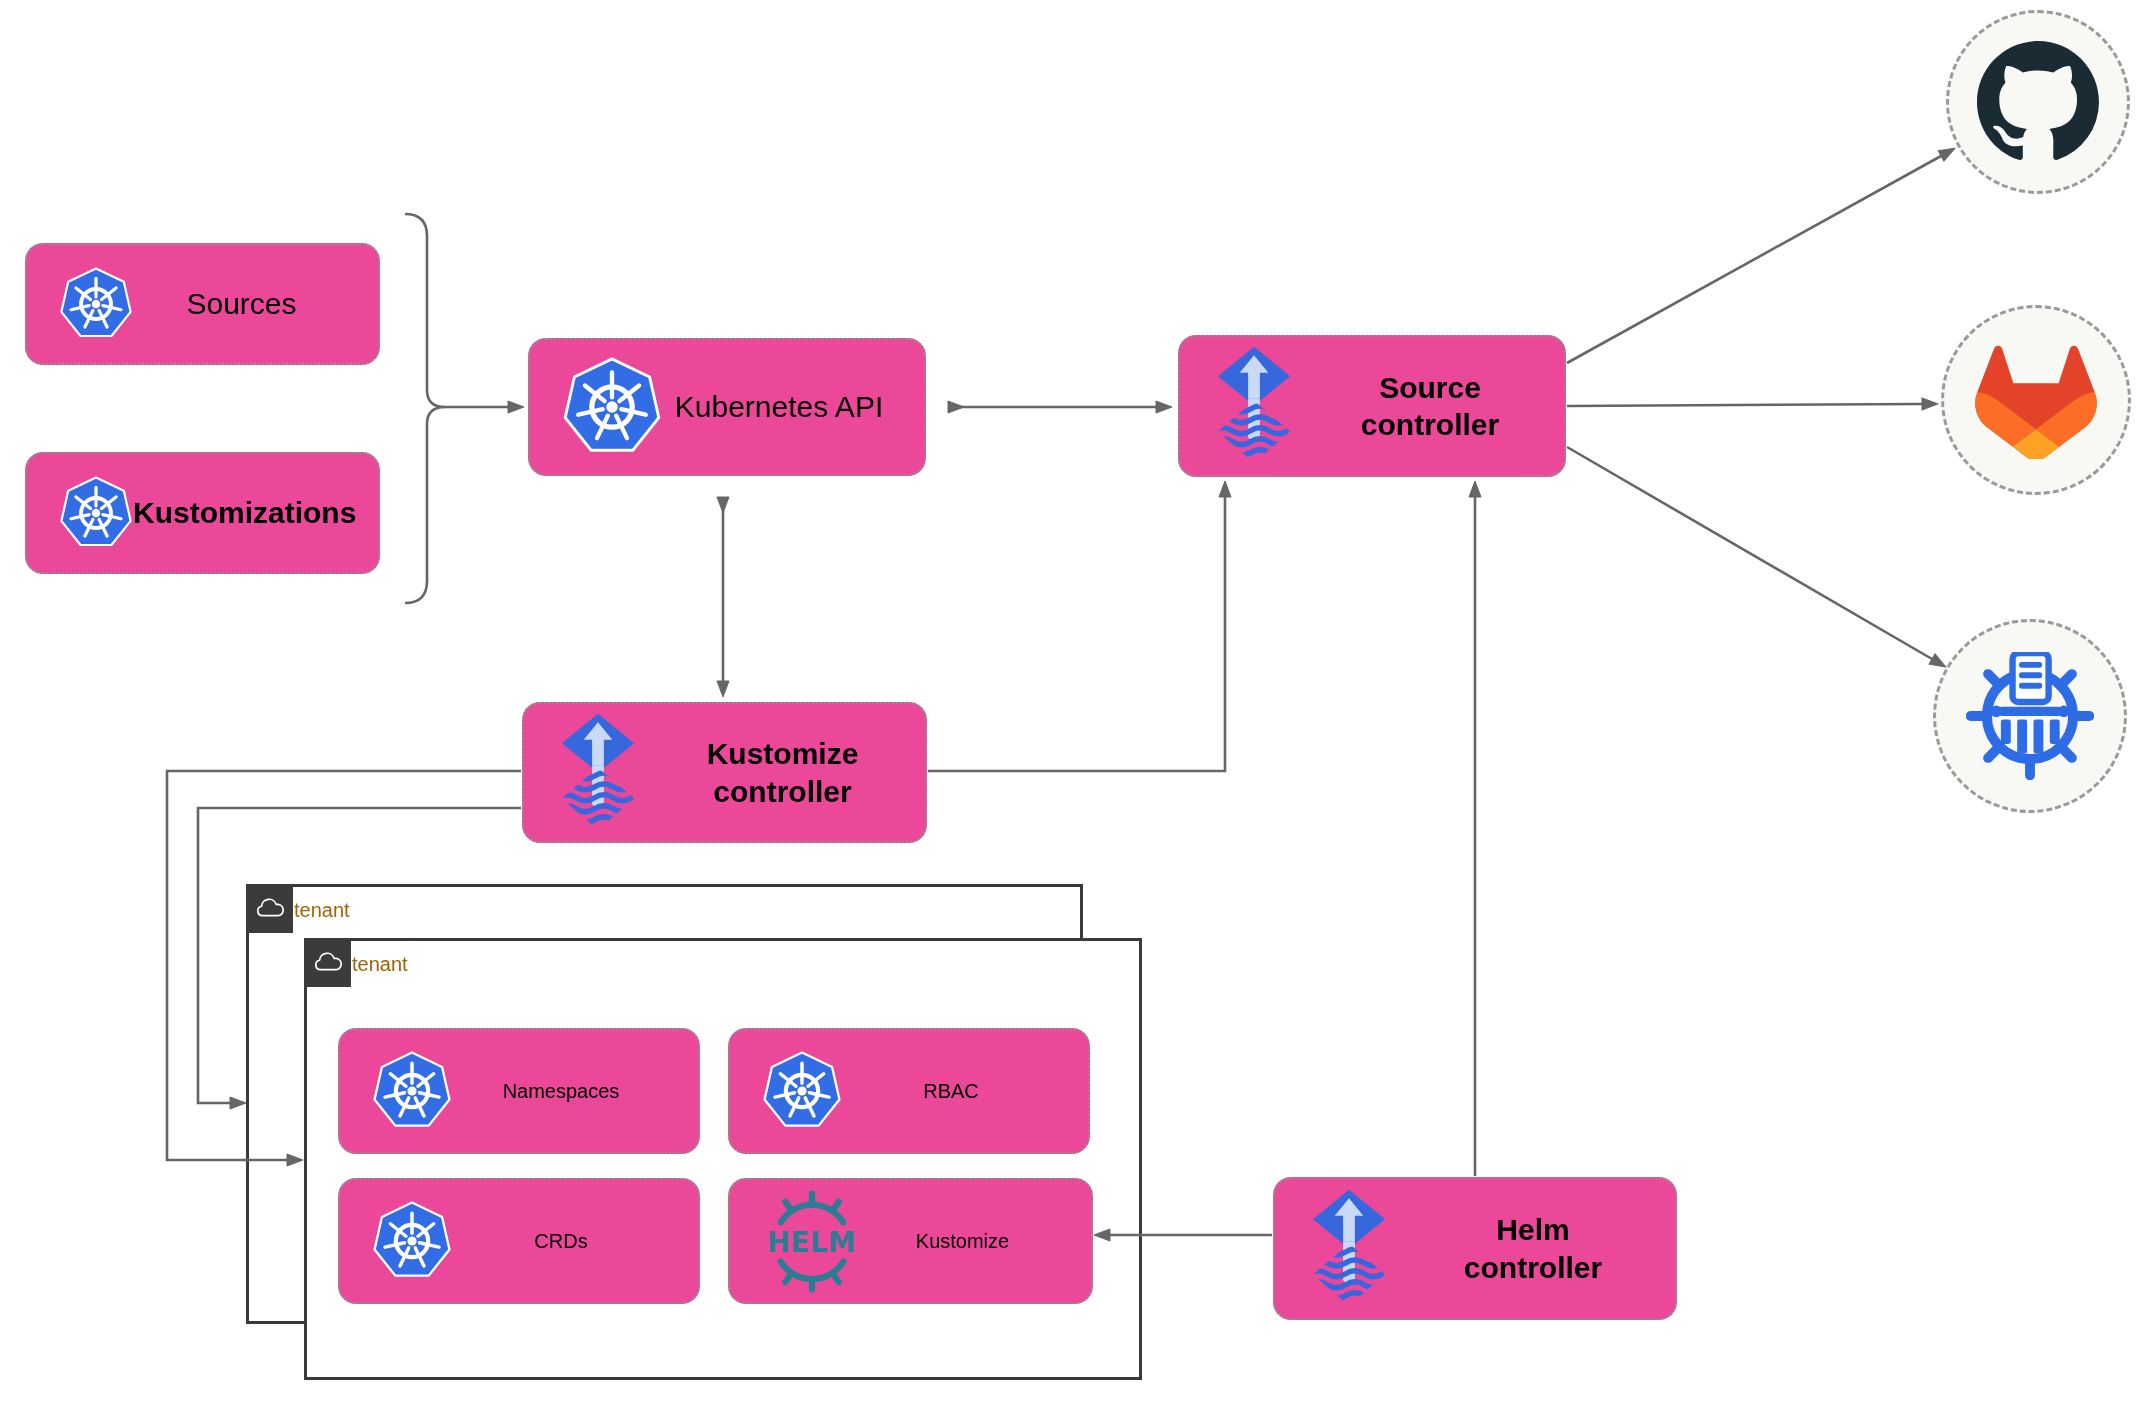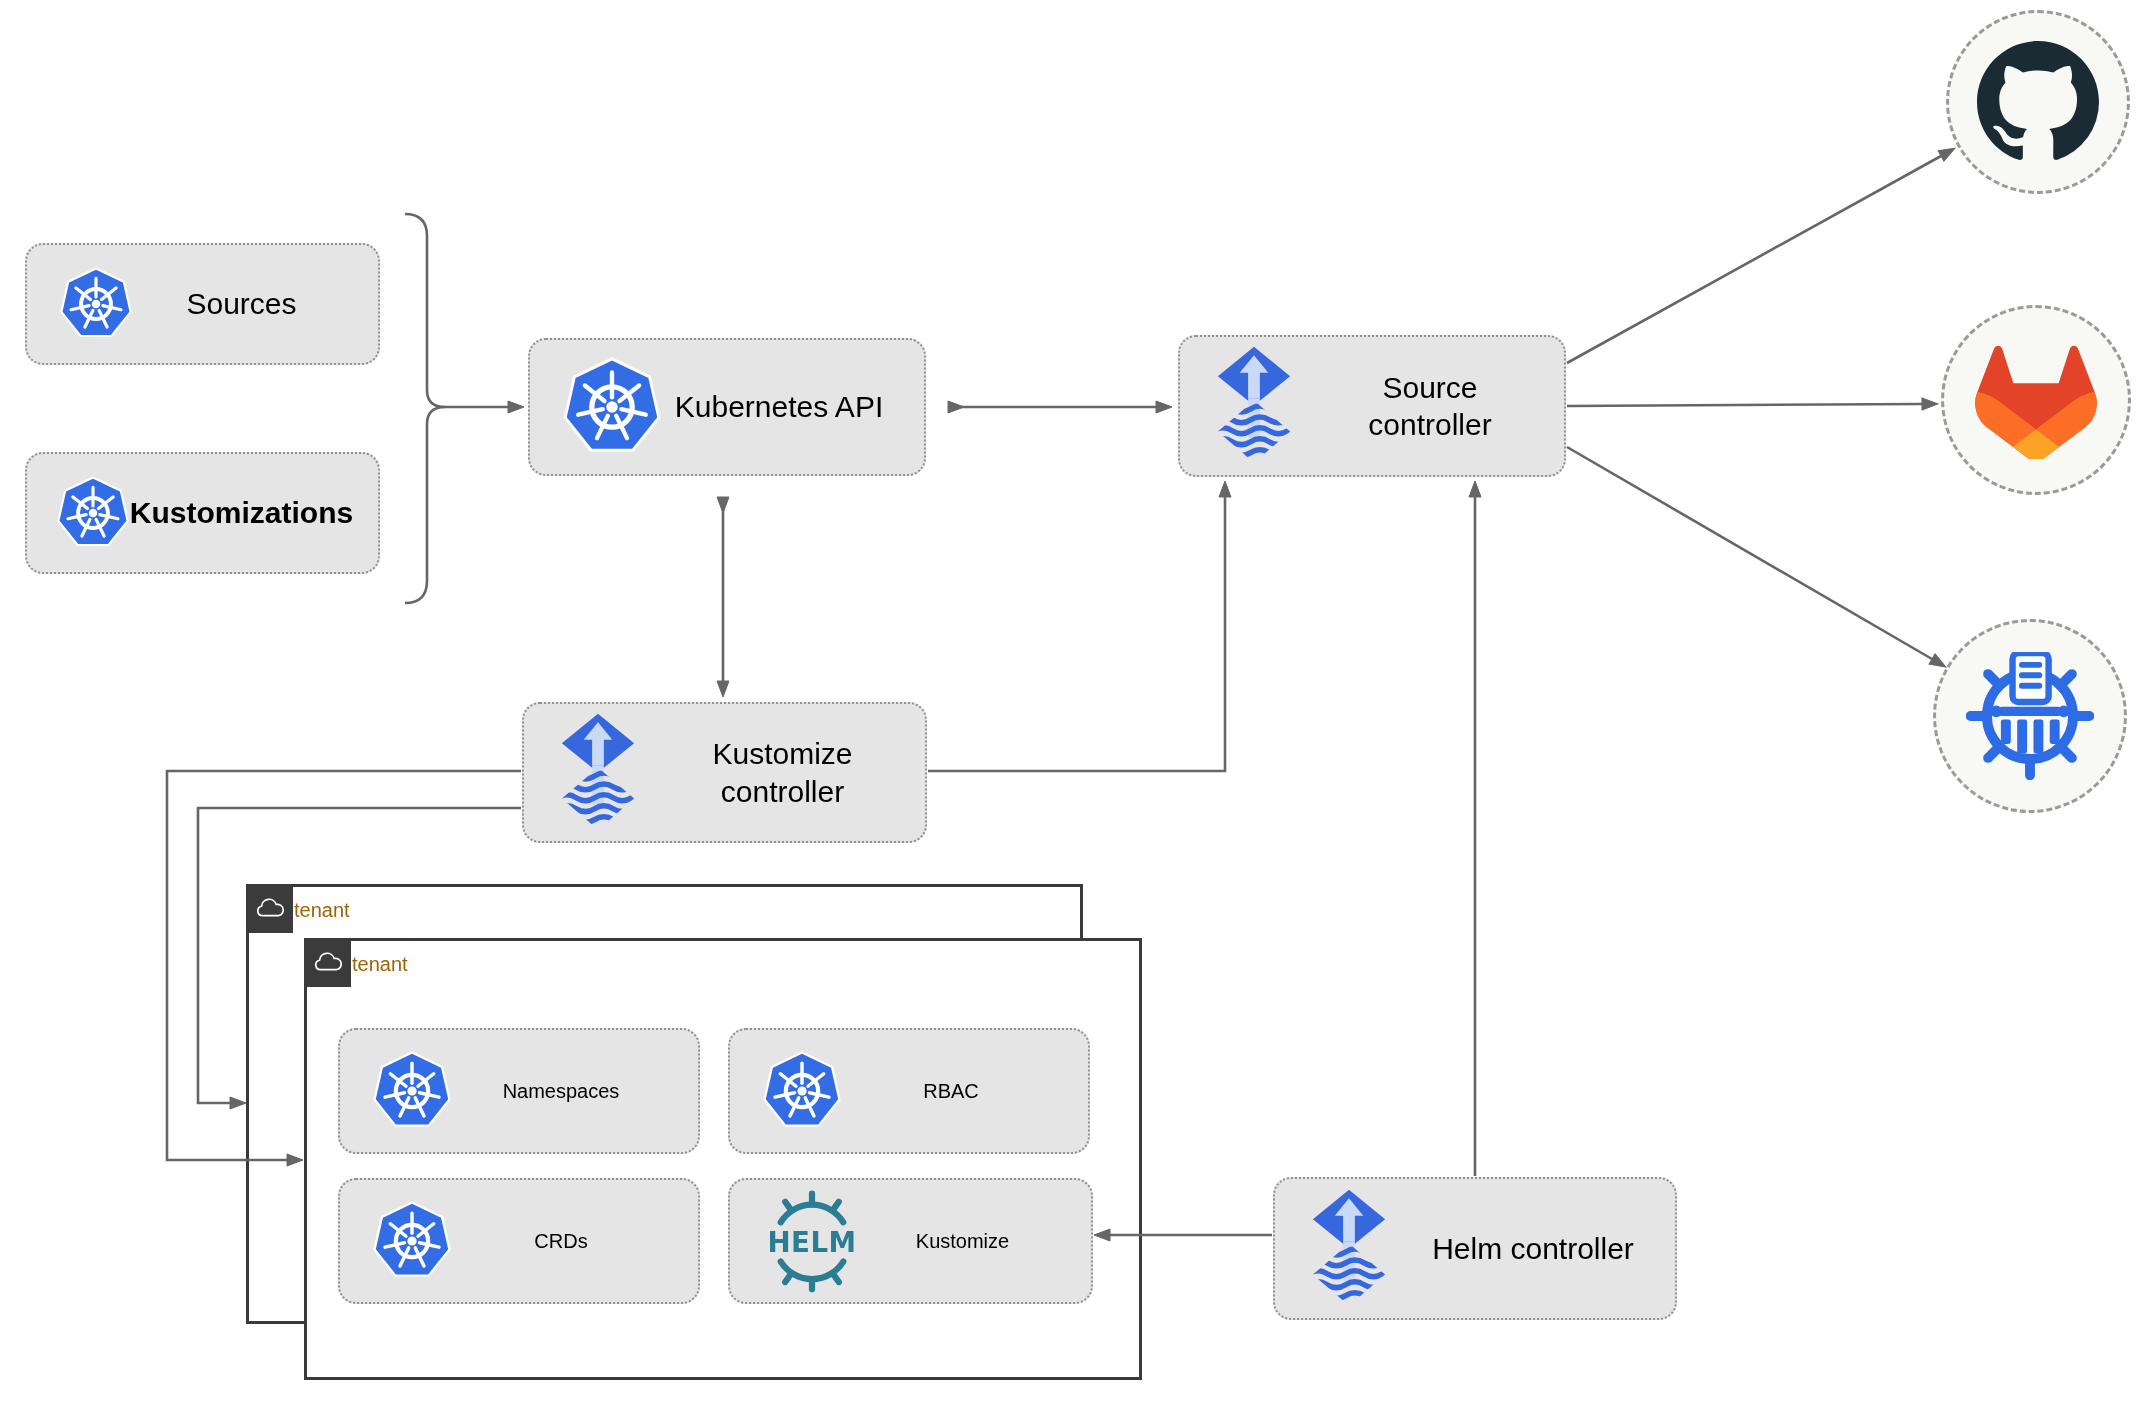--- a/index.html
+++ b/index.html
@@ -1,25 +1,25 @@
 <!DOCTYPE html>
 <html><head>
 <meta charset="utf-8">
 <style>
   html,body{margin:0;padding:0;background:#ffffff;}
   #canvas{position:relative;width:2144px;height:1407px;background:#ffffff;overflow:hidden;
           font-family:"Liberation Sans",sans-serif;}
 
   
-  .node{position:absolute;box-sizing:border-box;background:#e5e5e5;border:2px dotted #8f8f8f;
-        border-radius:18px;display:flex;align-items:center;padding-left:32px;z-index:3;justify-content:center;}
+  .node{position:absolute;box-sizing:border-box;background:#ec4899;border:2px dotted #8f8f8f;
+        border-radius:18px;display:flex;align-items:center;padding-left:32px;z-index:3;}
   .node .lbl{flex:1;text-align:center;padding-right:28px;font-size:30px;color:#000;line-height:1.25;}
   .node.small .lbl{font-size:20px;}
   .node.two .lbl{padding-right:36px;}
-  .node .lbl.wrap{max-width:215px;margin:0 auto;padding-right:0;}
+  .node .lbl.wrap{max-width:215px;margin:0 auto;padding-right:0;font-weight:bold;}
   .node .iconwrap{display:flex;align-items:center;justify-content:center;}
 
   #n-sources{left:25px;top:243px;width:355px;height:122px;}
   #n-kustomizations{left:25px;top:452px;width:355px;height:122px;font-weight:bold;}
   #n-api{left:528px;top:338px;width:398px;height:138px;}
   #n-source{left:1178px;top:335px;width:388px;height:142px;}
   #n-kustomize{left:522px;top:702px;width:405px;height:141px;}
   #n-helm{left:1273px;top:1177px;width:404px;height:143px;}
   #n-namespaces{left:338px;top:1028px;width:362px;height:126px;}
   #n-rbac{left:728px;top:1028px;width:362px;height:126px;}

